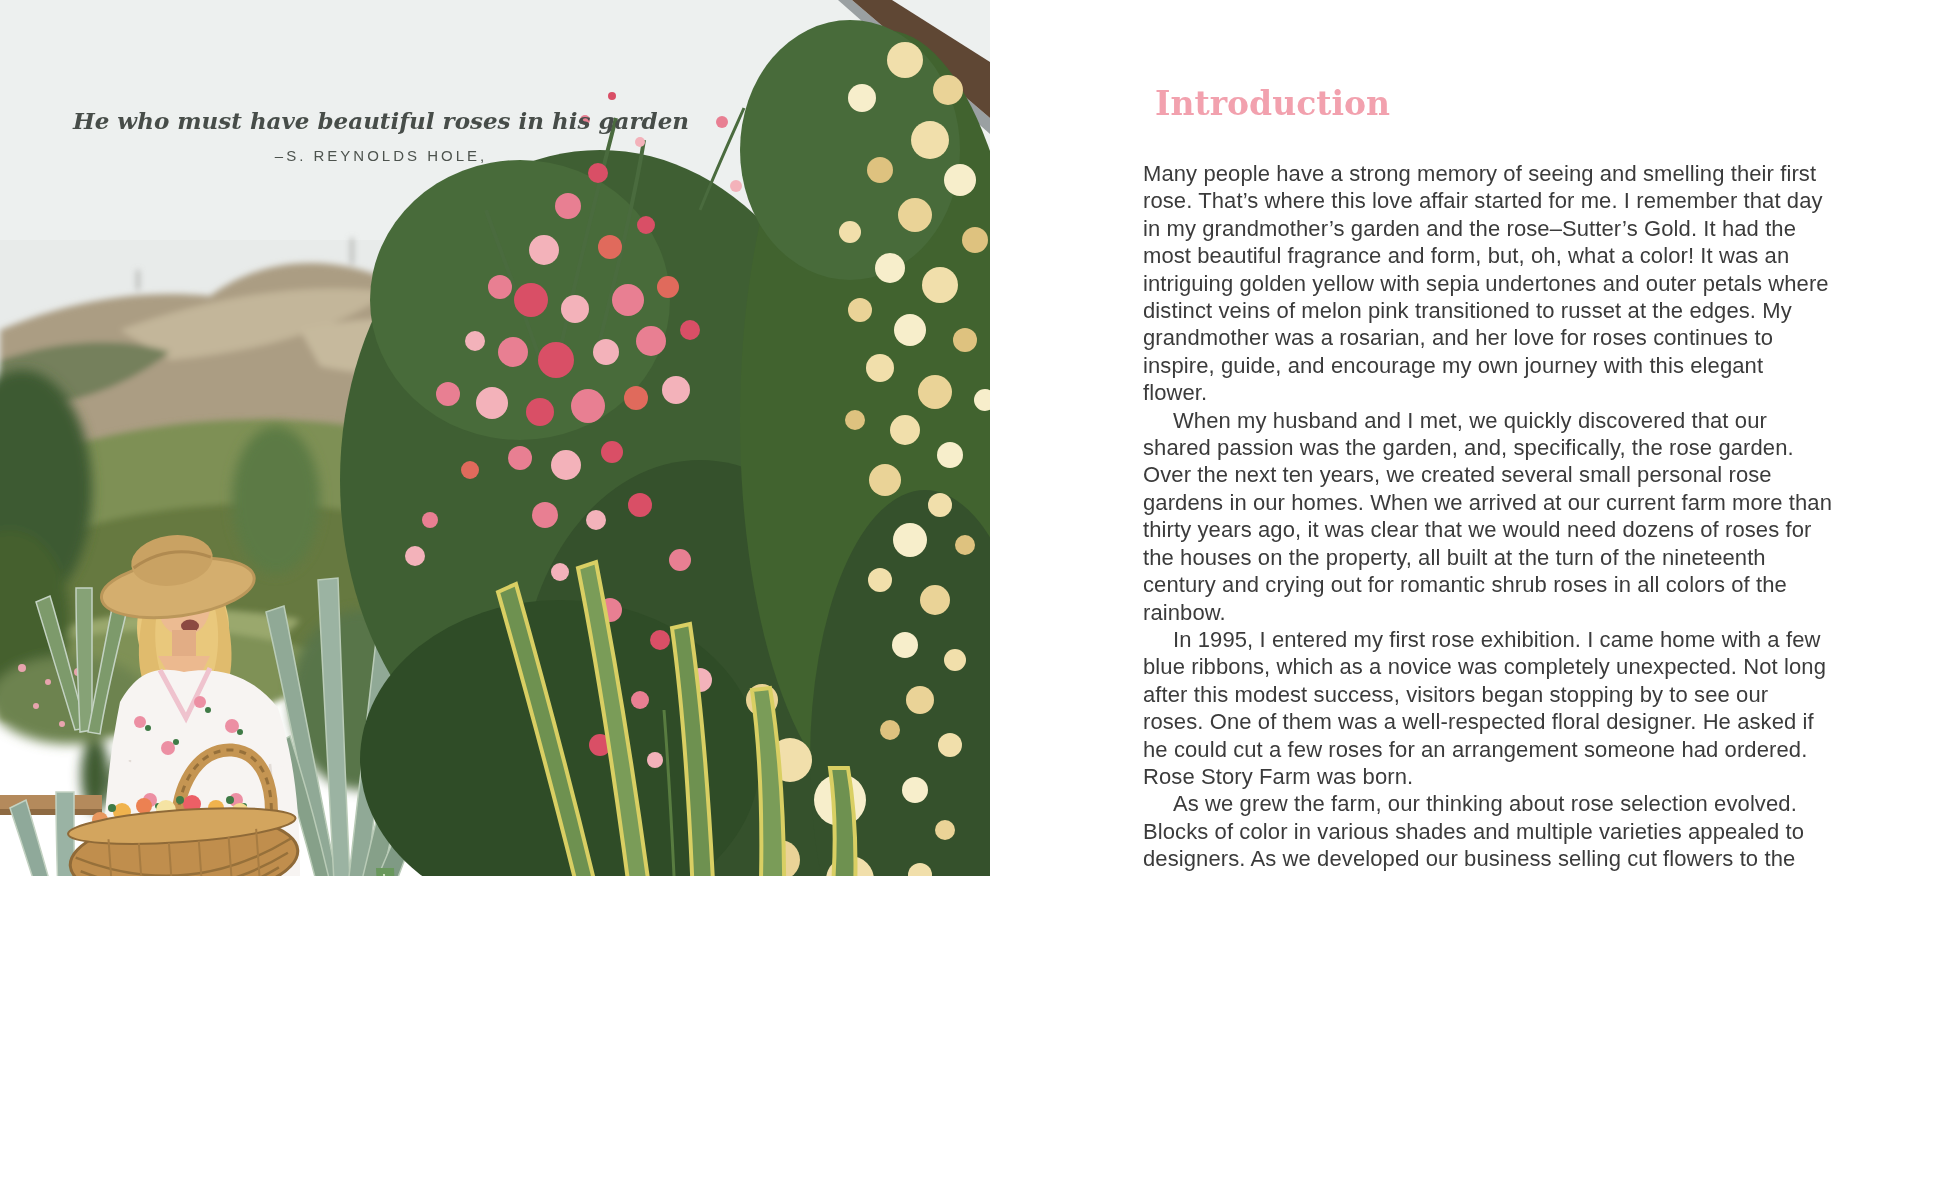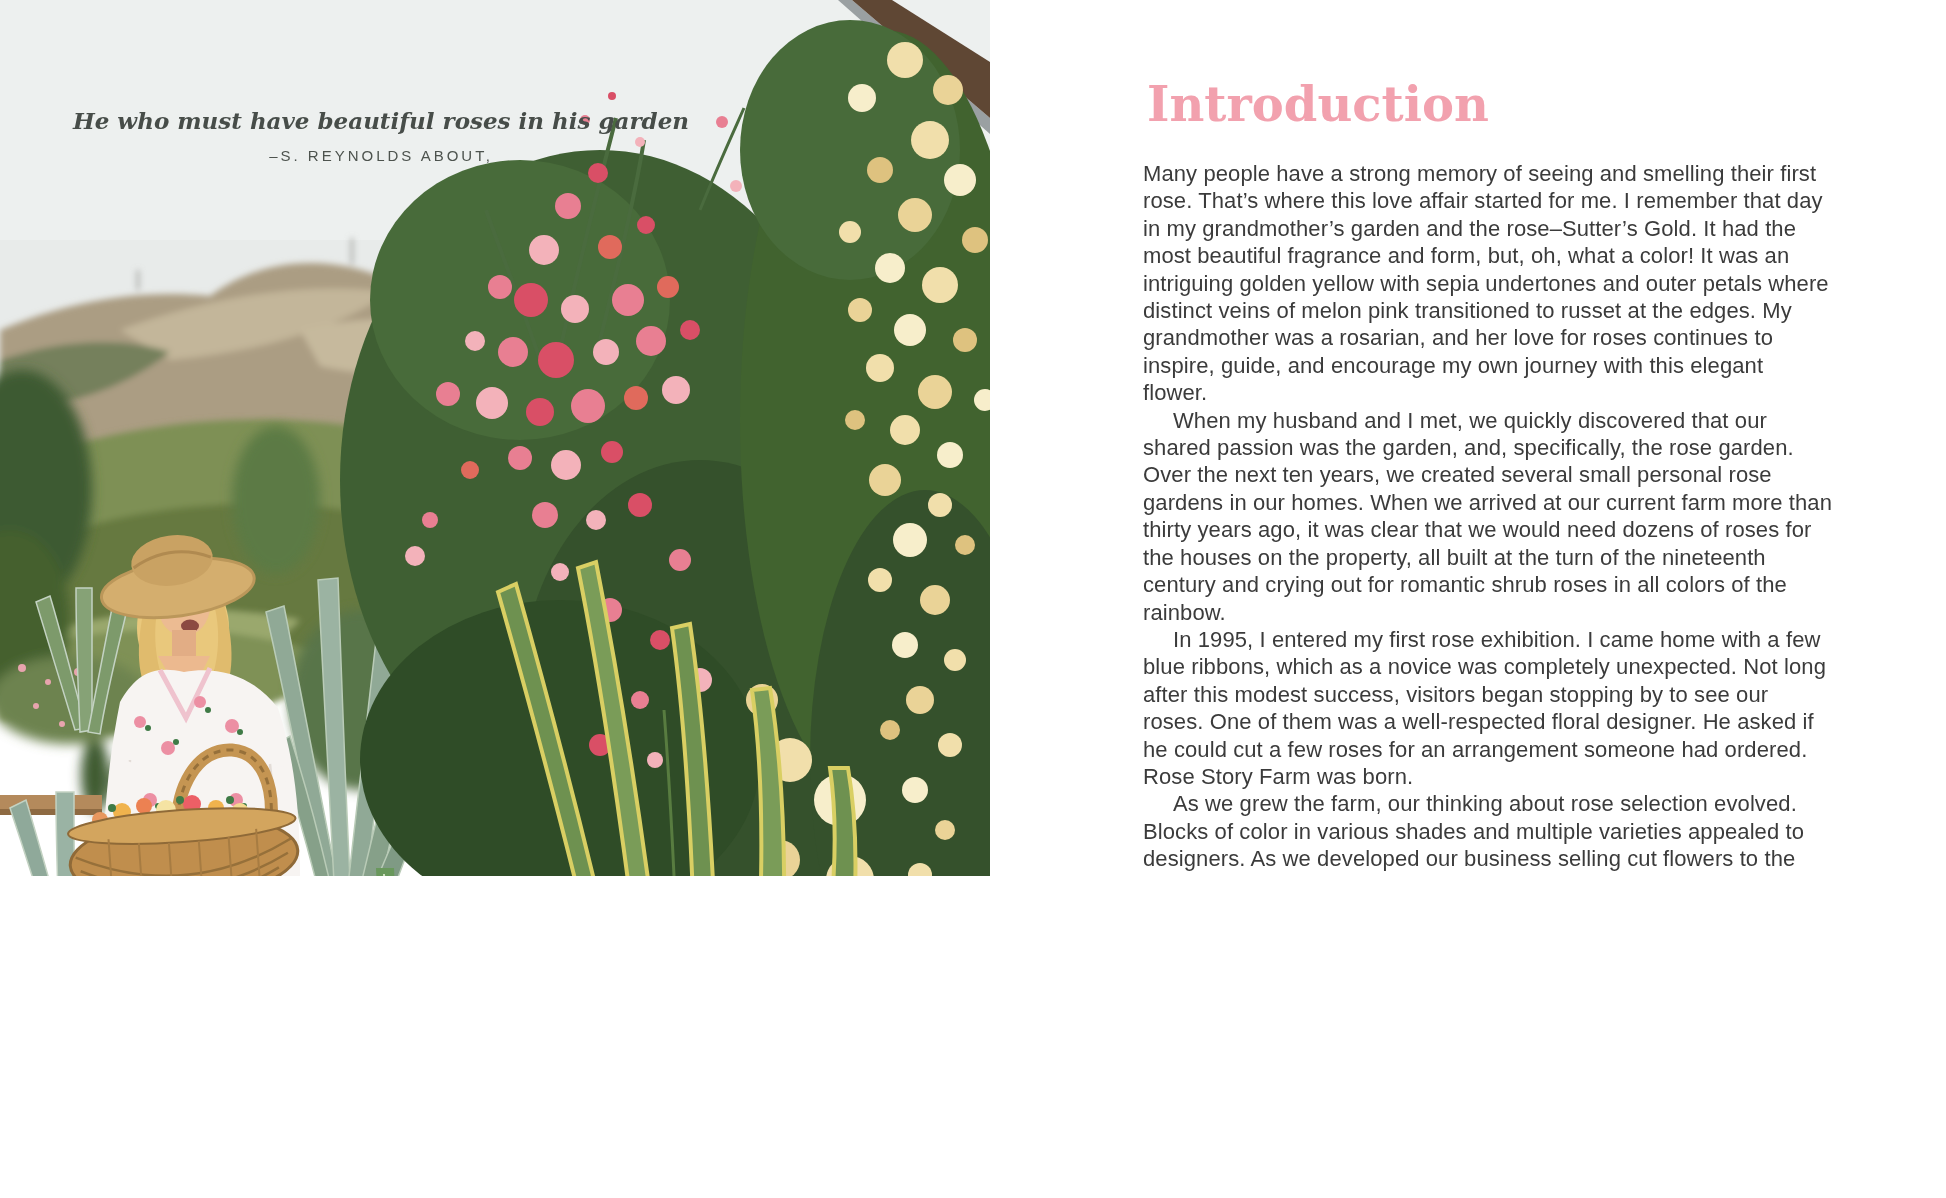--- a/index.html
+++ b/index.html
@@ -7,23 +7,23 @@
           font-family:"Liberation Sans",sans-serif;}
   .left-page{position:absolute;left:0;top:0;width:990px;height:1198px;}
   .left-page svg{position:absolute;left:0;top:0;}
   .pull-quote{position:absolute;left:61px;top:104px;width:640px;text-align:center;color:var(--quote-text,#474d49);}
   .pull-quote .q-line{font-family:"DejaVu Serif","Liberation Serif",serif;font-style:italic;font-weight:bold;
                       font-size:23px;line-height:34px;white-space:nowrap;}
   .pull-quote .q-attr{margin-top:9px;font-size:15px;letter-spacing:3px;color:#4d534e;white-space:nowrap;}
   .pull-quote .q-src{margin-top:3px;font-size:15px;letter-spacing:2.5px;color:#4d534e;white-space:nowrap;}
   .pull-quote .q-src .t{font-style:italic;}
   .right-page{position:absolute;left:990px;top:0;width:956px;height:1198px;background:#fff;}
-  .chapter-title{position:absolute;left:153px;top:72px;margin:4px;
+  .chapter-title{position:absolute;left:153px;top:72px;margin:12px;
                  font-family:"DejaVu Serif","Liberation Serif",serif;font-weight:bold;
-                 font-size:48px;letter-spacing:0px;color:var(--heading-pink,#f2a1ae);}
+                 font-size:33px;letter-spacing:0px;color:var(--heading-pink,#f2a1ae);}
   .body-text{position:absolute;left:153px;top:160px;width:690px;color:var(--body-text,#3b3b3b);
              font-size:22px;line-height:27.4px;letter-spacing:0.1px;}
   .body-text p{margin:0;}
   .body-text p.indent{text-indent:30px;}
   .page-number{position:absolute;left:922px;top:1122px;font-size:23px;font-weight:bold;
                color:var(--body-text,#3b3b3b);}
 </style>
 </head>
 <body>
 
@@ -426,21 +426,21 @@
             <circle r="8" fill="#c3d468"></circle>
         </g>
         <circle cx="962" cy="986" r="20" fill="#f0b34d"></circle>
           <circle cx="984" cy="1012" r="16" fill="#e8975e"></circle>
         <ellipse cx="930" cy="1010" rx="40" ry="26" fill="#41632f"></ellipse>
       </g>
     </svg>
 
     <div class="pull-quote">
       <div class="q-line">He who must have beautiful roses in his garden</div>
-      <div class="q-attr">–S. REYNOLDS ABOUT,</div>
+      <div class="q-attr">–S. REYNOLDS HOLE,</div>
     </div>
   </div>
 
   <div class="right-page">
     <h1 class="chapter-title">Introduction</h1>
     <div class="body-text" id="paragraphs">
         <p>Many people have a strong memory of seeing and smelling their first rose. That’s where this love affair started for me. I remember that day in my grandmother’s garden and the rose–Sutter’s Gold. It had the most beautiful fragrance and form, but, oh, what a color! It was an intriguing golden yellow with sepia undertones and outer petals where distinct veins of melon pink transitioned to russet at the edges. My grandmother was a rosarian, and her love for roses continues to inspire, guide, and encourage my own journey with this elegant flower.</p>
         <p class="indent">When my husband and I met, we quickly discovered that our shared passion was the garden, and, specifically, the rose garden. Over the next ten years, we created several small personal rose gardens in our homes. When we arrived at our current farm more than thirty years ago, it was clear that we would need dozens of roses for the houses on the property, all built at the turn of the nineteenth century and crying out for romantic shrub roses in all colors of the rainbow.</p>
         <p class="indent">In 1995, I entered my first rose exhibition. I came home with a few blue ribbons, which as a novice was completely unexpected. Not long after this modest success, visitors began stopping by to see our roses. One of them was a well-respected floral designer. He asked if he could cut a few roses for an arrangement someone had ordered. Rose Story Farm was born.</p>
         <p class="indent">As we grew the farm, our thinking about rose selection evolved. Blocks of color in various shades and multiple varieties appealed to designers. As we developed our business selling cut flowers to the trade, our rose collection expanded. We now cut from more than 40,000 rose plants for the national floral trade and event design world. We began to host tours and educational seminars emphasizing the simplicity and ease of growing roses. There are a few simple guidelines that begin with the choice of a disease-resistant variety in a desirable color. As we had more visitors, we began to receive requests to design and maintain private gardens. We now maintain a nursery with rose plants that have been carefully curated for our garden clients. The plants we recommend for gardens are all fragrant, all good cutting varieties, and encompass a full range</p>

